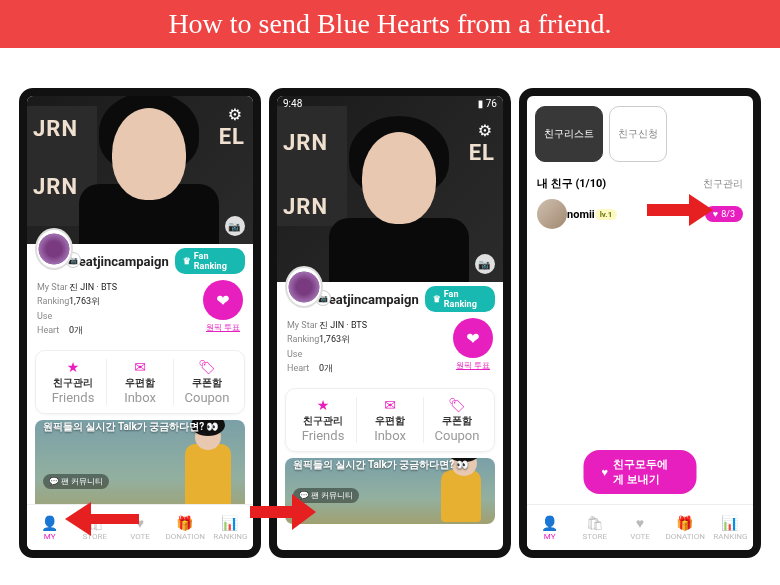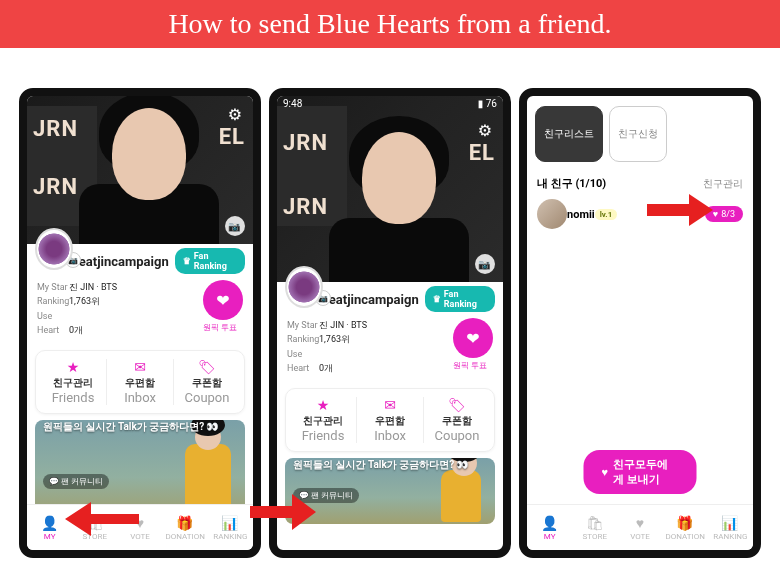--- a/index.html
+++ b/index.html
@@ -133,21 +133,21 @@
   }
   .stats-left { line-height:1.6; }
   .stats-left .k { color:#888; display:inline-block; width:32px;}
   .stats-left .v { color:#222; font-weight:400;}
   .pink-circle {
     width:40px;height:40px;border-radius:50%;
     background:#e81fbf;
     display:flex;align-items:center;justify-content:center;
     color:#fff; font-size:16px;
   }
-  .pink-caption { font-size:8px;color:#e81fbf;margin-top:2px;}
+  .pink-caption { font-size:8px;color:#e81fbf;text-align:center;margin-top:2px;text-decoration:underline;}
   .action-card {
     margin:4px 8px; padding:8px 4px;
     border:1px solid #eee; border-radius:10px;
     display:flex; box-shadow:0 1px 3px rgba(0,0,0,.05);
   }
   .action-card .cell {
     flex:1; text-align:center; border-right:1px solid #eee;
   }
   .action-card .cell:last-child{border:none;}
   .cell .ic { font-size:14px; color:#e81fbf; }

